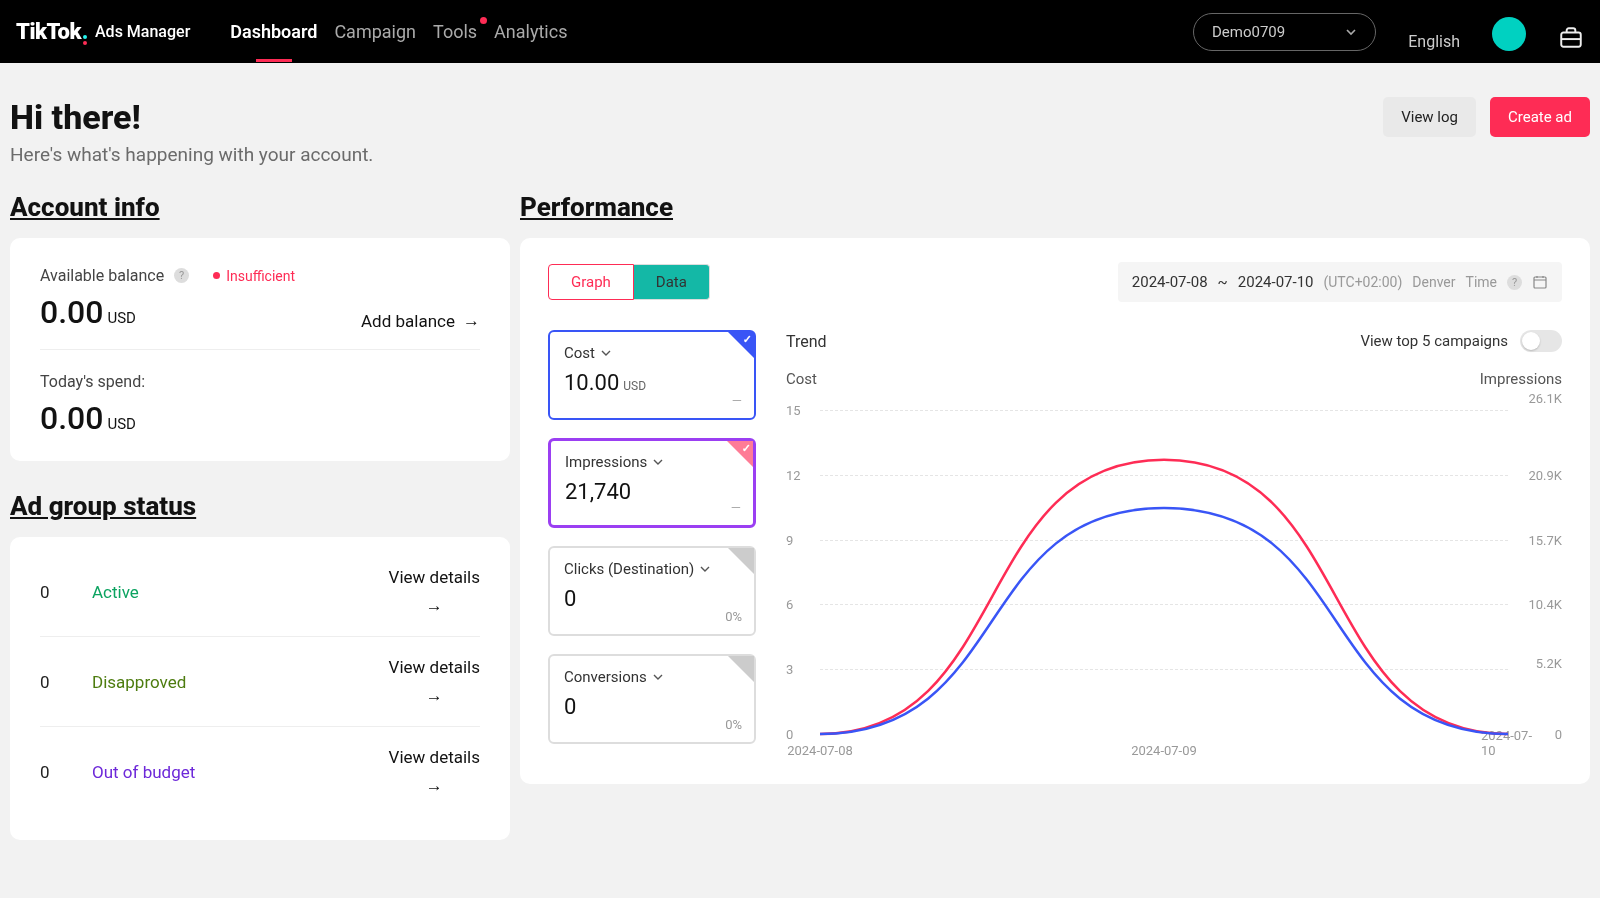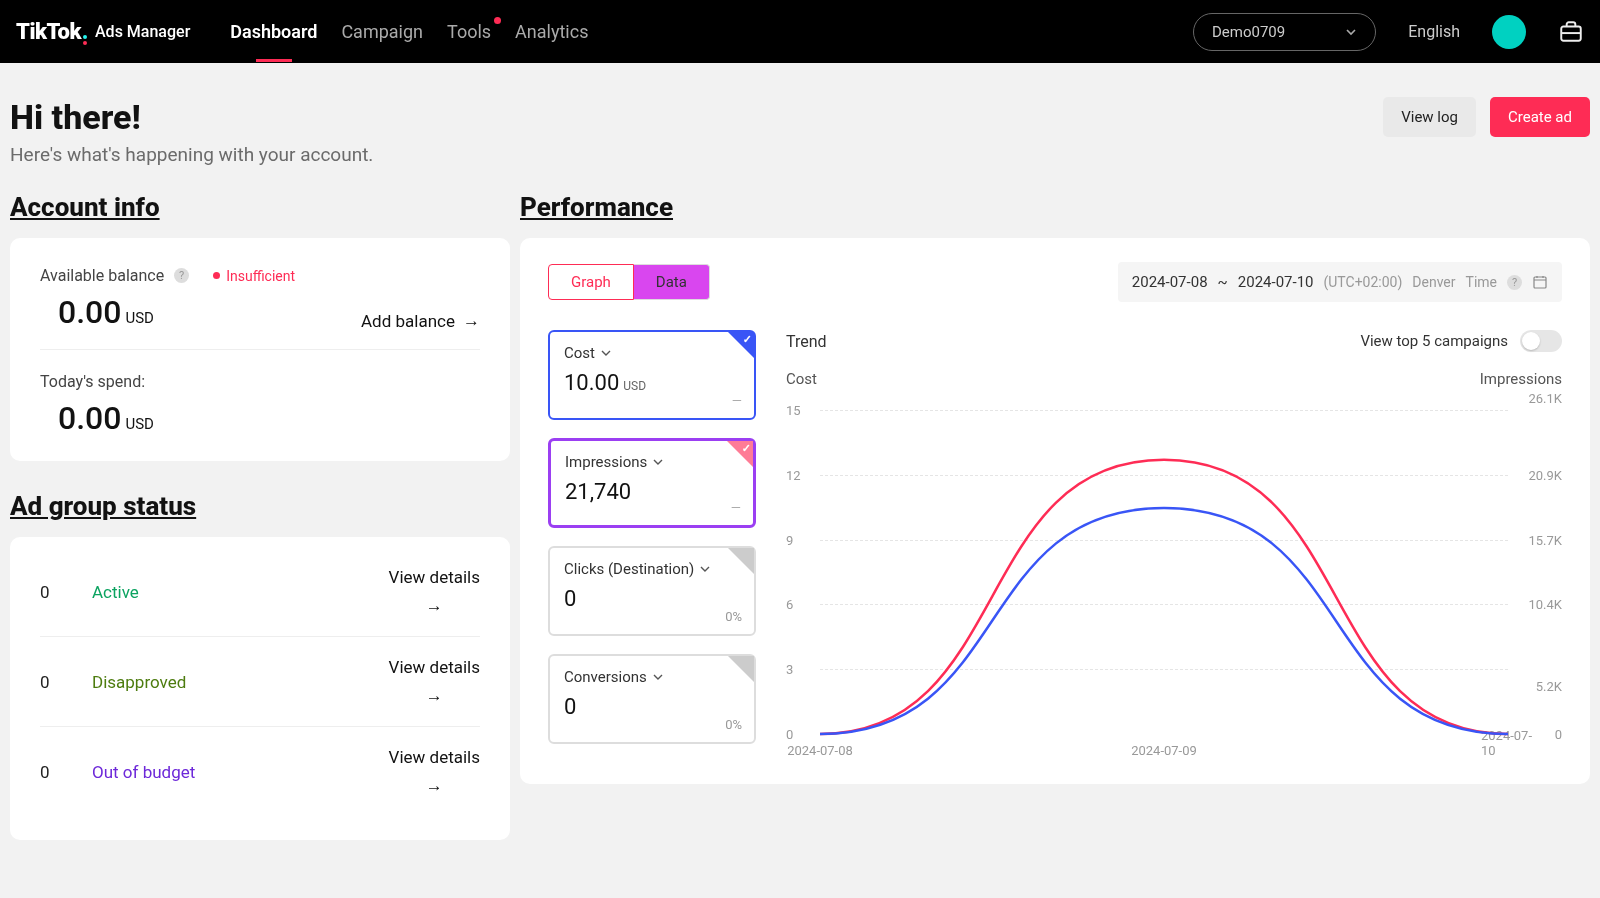--- a/index.html
+++ b/index.html
@@ -3,26 +3,26 @@
 <meta charset="utf-8">
 <style>
   * { box-sizing: border-box; margin: 0; padding: 0; }
   html, body { width: 1600px; height: 898px; font-family: -apple-system, BlinkMacSystemFont, "Segoe UI", Roboto, Helvetica, Arial, sans-serif; background: #f2f2f2; color: #121212; font-size:15px;}
   .topbar { height:63px; background:#000; display:flex; align-items:center; padding:0 16px; color:#fff;}
   .brand { font-weight:900; font-size:22px; letter-spacing:-0.5px;}
   .brand-sub { font-size:16px; font-weight:500; margin-left:6px; color:#fff;}
   .tt-dots { display:inline-flex; flex-direction:column; gap:2px; margin:0 2px;}
   .tt-dots span{width:4px;height:4px;border-radius:50%;}
   .dot-top{background:#25F4EE;} .dot-bot{background:#FE2C55;}
-  .navitems{display:flex; margin-left:40px; gap:24px; align-items:flex-start; font-size:18px;}
+  .navitems{display:flex; margin-left:40px; gap:17px; align-items:flex-start; font-size:18px;}
   .navitem{color:#aaa; cursor:pointer; position:relative;}
   .navitem.active{color:#fff; font-weight:600;}
   .navitem.active::after{content:""; position:absolute; left:50%; transform:translateX(-50%); bottom:-20px; width:36px; height:3px; background:#FE2C55;}
   .navitem .notif{position:absolute; top:-4px; right:-10px; width:7px; height:7px; border-radius:50%; background:#FE2C55;}
-  .topright{margin-left:auto; display:flex; align-items:center; gap:32px;}
+  .topright{margin-left:auto; display:flex; align-items:flex-end; gap:32px;}
   .account-pill{border:1px solid #666; border-radius:22px; height:38px; padding:0 18px; display:flex; align-items:center; gap:60px; color:#ccc; cursor:pointer; font-size:15px;}
   .avatar{width:34px;height:34px;border-radius:50%;background:#00D1C1;}
   .briefcase{width:26px;height:26px;color:#eee;}
   .lang{color:#ccc;font-size:16px;cursor:pointer;}
   svg { display:block; }
 
   .page{padding:34px 10px 0 10px;}
   .pagehead{display:flex; justify-content:space-between; align-items:flex-start; padding:0 0 26px 0;}
   .greet{font-size:34px; font-weight:800;}
   .sub{font-size:19px; color:#6b6b6b; margin-top:6px;}
@@ -33,38 +33,38 @@
 
   .cols{display:grid; grid-template-columns:500px 1fr; gap:10px;}
   .sechead{font-size:26px; font-weight:800; margin-bottom:16px;text-decoration:underline;}
 
   .card{background:#fff; border-radius:10px;}
   .ai-card{padding:28px 30px 24px 30px;}
   .lbl{font-size:16px; color:#444; display:flex; align-items:center; gap:10px;}
   .qmark{width:15px;height:15px;border-radius:50%;background:#ddd;color:#999;font-size:11px;display:inline-flex;align-items:center;justify-content:center;}
   .insuf{color:#FE2C55; font-size:14px; margin-left:14px; display:inline-flex; align-items:center; gap:6px;}
   .insuf::before{content:""; width:7px;height:7px;border-radius:50%;background:#FE2C55;display:inline-block;}
-  .bignum{font-size:32px; font-weight:500; margin-top:8px;margin-left:18px;}
+  .bignum{font-size:32px; font-weight:500; margin-top:8px;}
   .bignum .cur{font-size:15px; font-weight:400; margin-left:4px;}
   .ai-row{display:flex; justify-content:space-between; align-items:flex-end;}
   .addbal{font-size:17px; cursor:pointer; display:flex; align-items:center; gap:8px;}
   .divider{border-top:1px solid #eee; margin:18px 0 22px;}
   .ag-card{padding:10px 30px 24px 30px;}
   .ag-row{display:flex;align-items:center;justify-content:space-between;padding:20px 0;border-bottom:1px solid #eee;}
   .ag-row:last-child{border-bottom:none;}
   .ag-left{display:flex; align-items:center; gap:40px; font-size:17px;}
   .ag-count{width:12px;color:#222;}
   .st-active{color:#0BA360;} .st-dis{color:#4d7c0f;} .st-oob{color:#6d28d9;}
   .viewd{font-size:17px; cursor:pointer; display:flex;align-items:center;gap:8px;flex-direction:column;}
 
   .perf-card{padding:24px 28px 26px 28px;}
   .tabbar{display:flex;}
   .tab{height:36px; padding:0 22px; border:1px solid #FE2C55; display:flex;align-items:center;font-size:15px;cursor:pointer;}
   .tab.left{border-radius:4px 0 0 4px; color:#FE2C55; background:#fff;}
-  .tab.right{border-radius:0 4px 4px 0; border-color:#ddd; border-left:none; background:#d946ef; color:#333;}
+  .tab.right{border-radius:0 4px 4px 0; border-color:#ddd; border-left:none; background:#14b8a6; color:#333;}
   .daterange{margin-left:auto; background:#f5f5f5; height:40px; border-radius:4px; padding:0 14px; display:flex;align-items:center;gap:10px;font-size:15px;color:#333;cursor:pointer;}
   .daterange .tz{color:#999;font-size:14px;}
   .cal{width:16px;height:16px;color:#888;}
   .toprow{display:flex;align-items:center;}
 
   .perfbody{display:flex;gap:30px;margin-top:28px;}
   .metrics{display:flex;flex-direction:column;gap:18px;width:208px;}
   .metric{border:2px solid #ddd;border-radius:6px;padding:12px 14px 10px 14px;position:relative;cursor:pointer;min-height:90px;}
   .metric.blue{border-color:#3955f6;}
   .metric.purple{border-color:#9b3ff2;border-width:3px;}
@@ -294,21 +294,21 @@
             </div>
             <div class="axeslabels">
               <span>Cost</span>
               <span>Impressions</span>
             </div>
             <div class="chartbox" id="chartbox">
                 <div class="yl" style="top: 336px;">0</div>
                 <div class="yr" style="top: 336px;">0</div>
                 <div class="gl" style="position: absolute; left: 34px; right: 54px; top: 271.2px; border-top: 1px dashed rgb(229, 229, 229);"></div>
                 <div class="yl" style="top: 271.2px;">3</div>
-                <div class="yr" style="top: 288px;">5.2K</div>
+                <div class="yr" style="top: 265px;">5.2K</div>
                 <div class="gl" style="position: absolute; left: 34px; right: 54px; top: 206.4px; border-top: 1px dashed rgb(229, 229, 229);"></div>
                 <div class="yl" style="top: 206.4px;">6</div>
                 <div class="yr" style="top: 206.4px;">10.4K</div>
                 <div class="gl" style="position: absolute; left: 34px; right: 54px; top: 141.6px; border-top: 1px dashed rgb(229, 229, 229);"></div>
                 <div class="yl" style="top: 141.6px;">9</div>
                 <div class="yr" style="top: 141.6px;">15.7K</div>
                 <div class="gl" style="position: absolute; left: 34px; right: 54px; top: 76.8px; border-top: 1px dashed rgb(229, 229, 229);"></div>
                 <div class="yl" style="top: 76.8px;">12</div>
                 <div class="yr" style="top: 76.8px;">20.9K</div>
                 <div class="gl" style="position: absolute; left: 34px; right: 54px; top: 12px; border-top: 1px dashed rgb(229, 229, 229);"></div>

